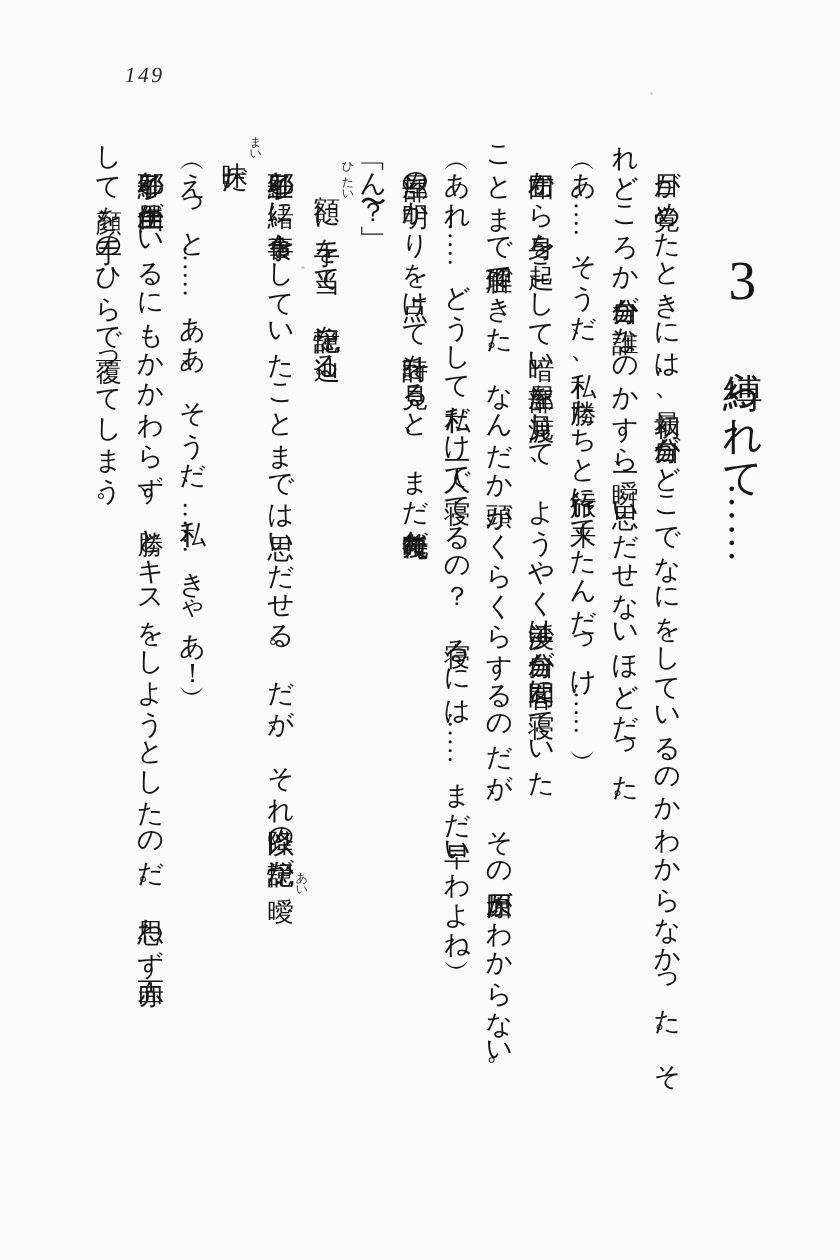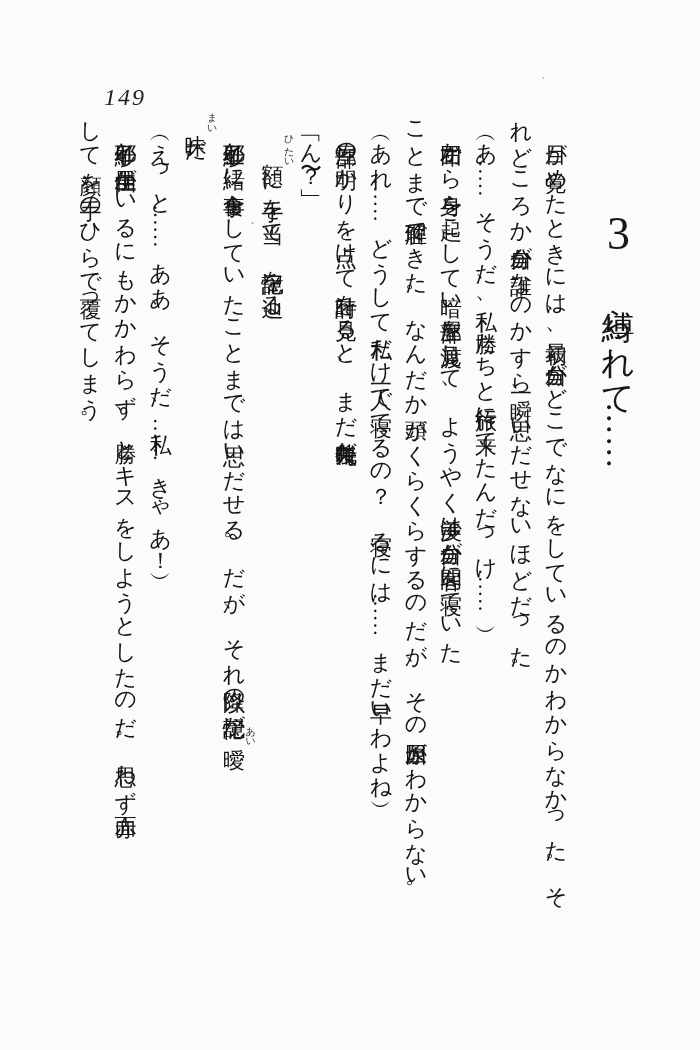--- a/index.html
+++ b/index.html
@@ -14,25 +14,24 @@
     background: #fbfbf9;
     overflow: hidden;
     font-family: "Liberation Serif", "DejaVu Serif", serif;
     color: #1a1a1a;
   }
   
   .page-number {
     position: absolute;
     left: 104px;
     top: 52px;
-    font-size: 24px;
+    font-size: 18px;
     font-style: italic;
     letter-spacing: 2px;
     color: #222;
-    margin-top: 32px;
   }
   
   .chapter-title {
     position: absolute;
     top: 208px;
     right: 62px;
     writing-mode: vertical-rl;
     text-orientation: mixed;
     line-height: 40px;
     white-space: nowrap;

